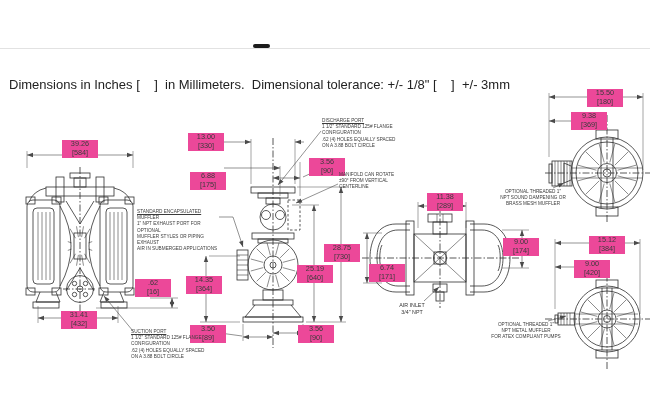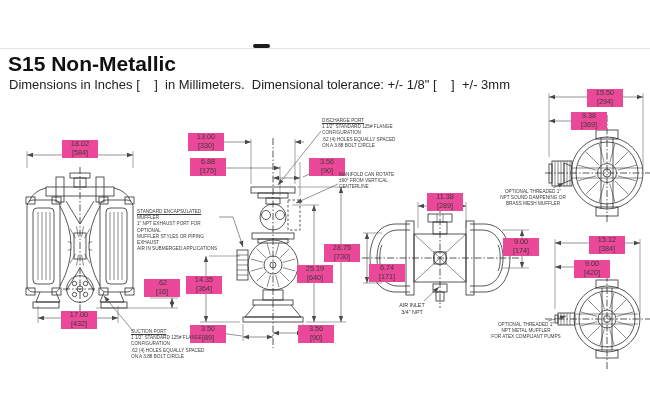--- a/index.html
+++ b/index.html
@@ -23,21 +23,20 @@
   .note .u{text-decoration:underline;}
   .note.center{text-align:center;}
   .airnote{position:absolute;font-size:5.3px;line-height:1.3;color:#333;z-index:3;text-align:center;width:36px;}
 </style>
 </head>
 <body>
 
 <div id="canvas">
   <div class="topline"></div>
   <div class="smudge"></div>
-  <div class="title">S15 Non-Metallic</div>
   <div class="subtitle">Dimensions in Inches [    ]  in Millimeters.  Dimensional tolerance: +/- 1/8" [    ]  +/- 3mm</div>
 
   <svg width="650" height="417" viewBox="0 0 650 417">
     <defs>
       <marker id="mA" markerUnits="userSpaceOnUse" markerWidth="8" markerHeight="6" refX="6.5" refY="3" orient="auto">
         <path d="M0.5,0.8 L6.5,3 L0.5,5.2 Z" fill="#4a4a4a" stroke="none"></path>
       </marker>
       <marker id="mB" markerUnits="userSpaceOnUse" markerWidth="8" markerHeight="6" refX="0.5" refY="3" orient="auto">
         <path d="M6.5,0.8 L0.5,3 L6.5,5.2 Z" fill="#4a4a4a" stroke="none"></path>
       </marker>
@@ -298,36 +297,36 @@
     <g>
       <line class="ext" x1="555" y1="309" x2="555" y2="239"></line>
       <line class="ext" x1="640" y1="314" x2="640" y2="239"></line>
       <line class="dimline" x1="555" y1="243" x2="640" y2="243" marker-start="url(#mB)" marker-end="url(#mA)"></line>
       <line class="dimline" x1="555" y1="267" x2="607" y2="267" marker-start="url(#mB)" marker-end="url(#mA)"></line>
       <line class="dimline" x1="548" y1="321" x2="566" y2="316" marker-end="url(#mA)"></line>
     </g>
   </svg>
 
   <div class="dim" style="left:62px;top:140px;">
-    <span>18.02</span>
+    <span>39.26</span>
     <span>[584]</span>
   </div>
   <div class="dim" style="left:61px;top:311px;">
-    <span>17.00</span>
+    <span>31.41</span>
     <span>[432]</span>
   </div>
-  <div class="dim" style="left:144px;top:279px;">
+  <div class="dim" style="left:135px;top:279px;">
     <span>.62</span>
     <span>[16]</span>
   </div>
   <div class="dim" style="left:188px;top:133px;">
     <span>13.00</span>
     <span>[330]</span>
   </div>
-  <div class="dim" style="left:190px;top:158px;">
+  <div class="dim" style="left:190px;top:172px;">
     <span>6.88</span>
     <span>[175]</span>
   </div>
   <div class="dim" style="left:309px;top:158px;">
     <span>3.56</span>
     <span>[90]</span>
   </div>
   <div class="dim" style="left:324px;top:244px;align-items:center;">
     <span>28.75</span>
     <span>[730]</span>
@@ -355,21 +354,21 @@
   <div class="dim" style="left:369px;top:264px;text-align:right;">
     <span>6.74</span>
     <span>[171]</span>
   </div>
   <div class="dim" style="left:503px;top:238px;">
     <span>9.00</span>
     <span>[174]</span>
   </div>
   <div class="dim" style="left:587px;top:89px;">
     <span>15.50</span>
-    <span>[294]</span>
+    <span>[180]</span>
   </div>
   <div class="dim" style="left:571px;top:112px;">
     <span>9.38</span>
     <span>[369]</span>
   </div>
   <div class="dim" style="left:589px;top:236px;text-align:center;">
     <span>15.12</span>
     <span>[384]</span>
   </div>
   <div class="dim" style="left:574px;top:260px;">

